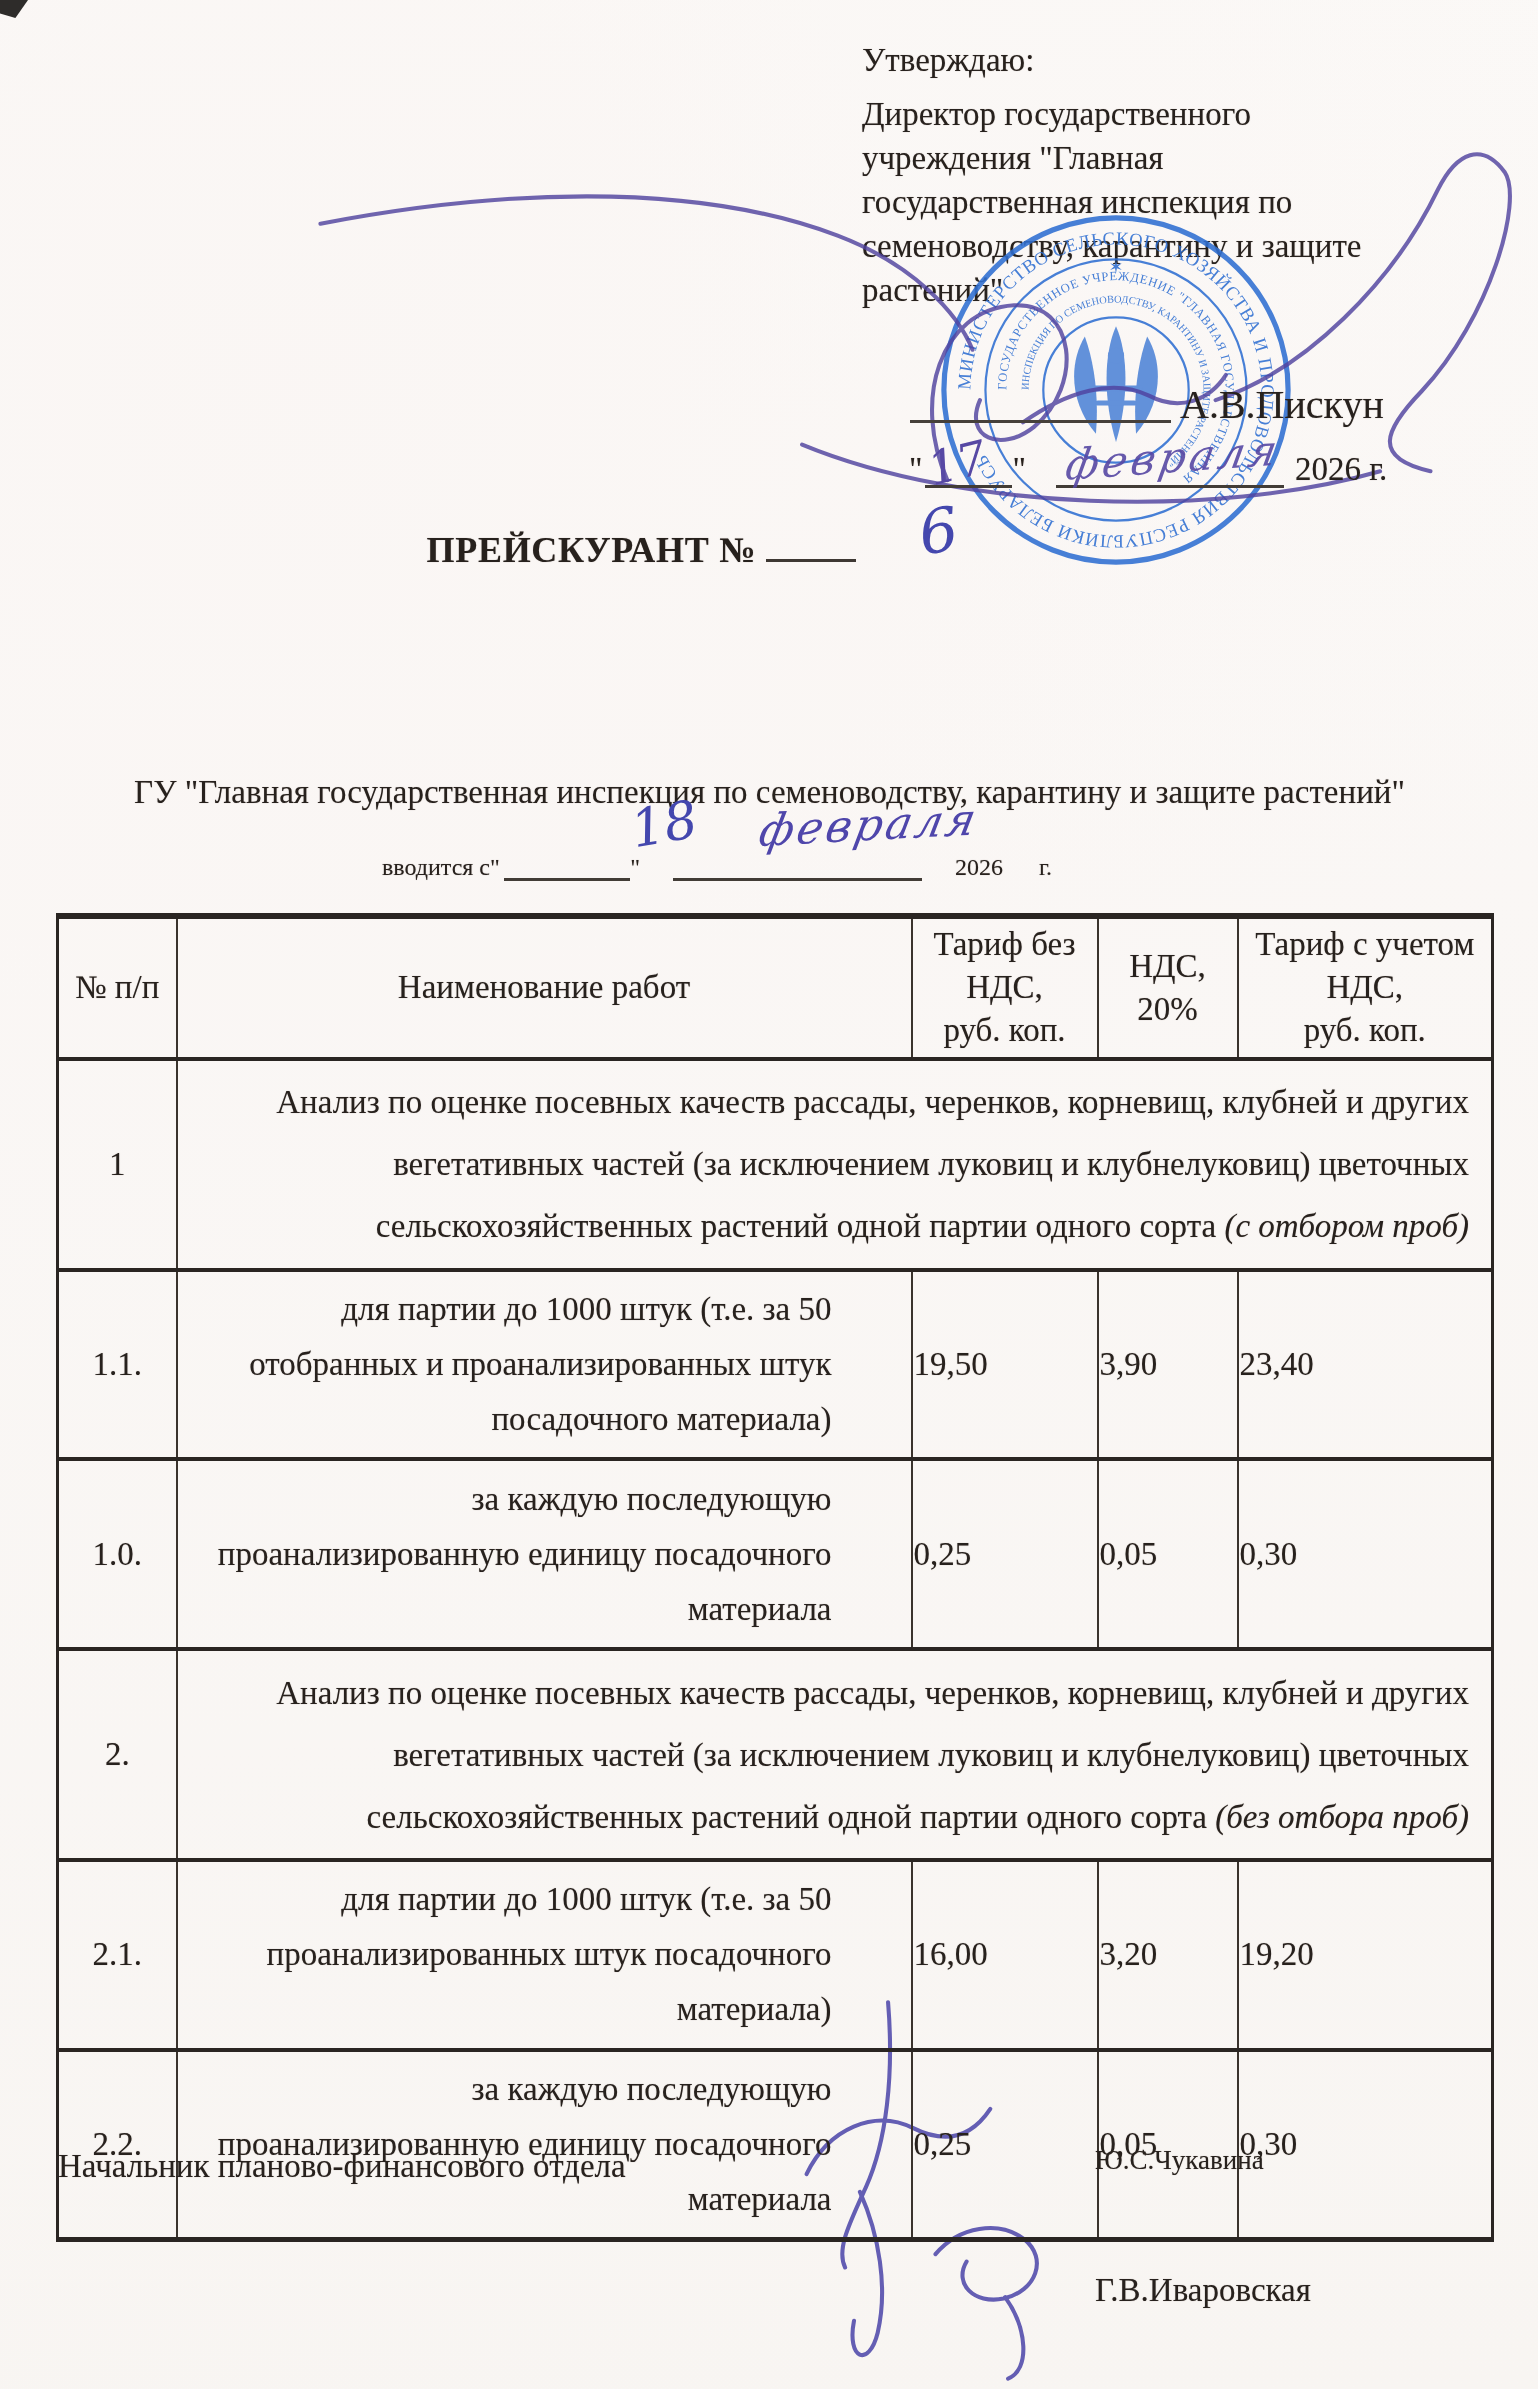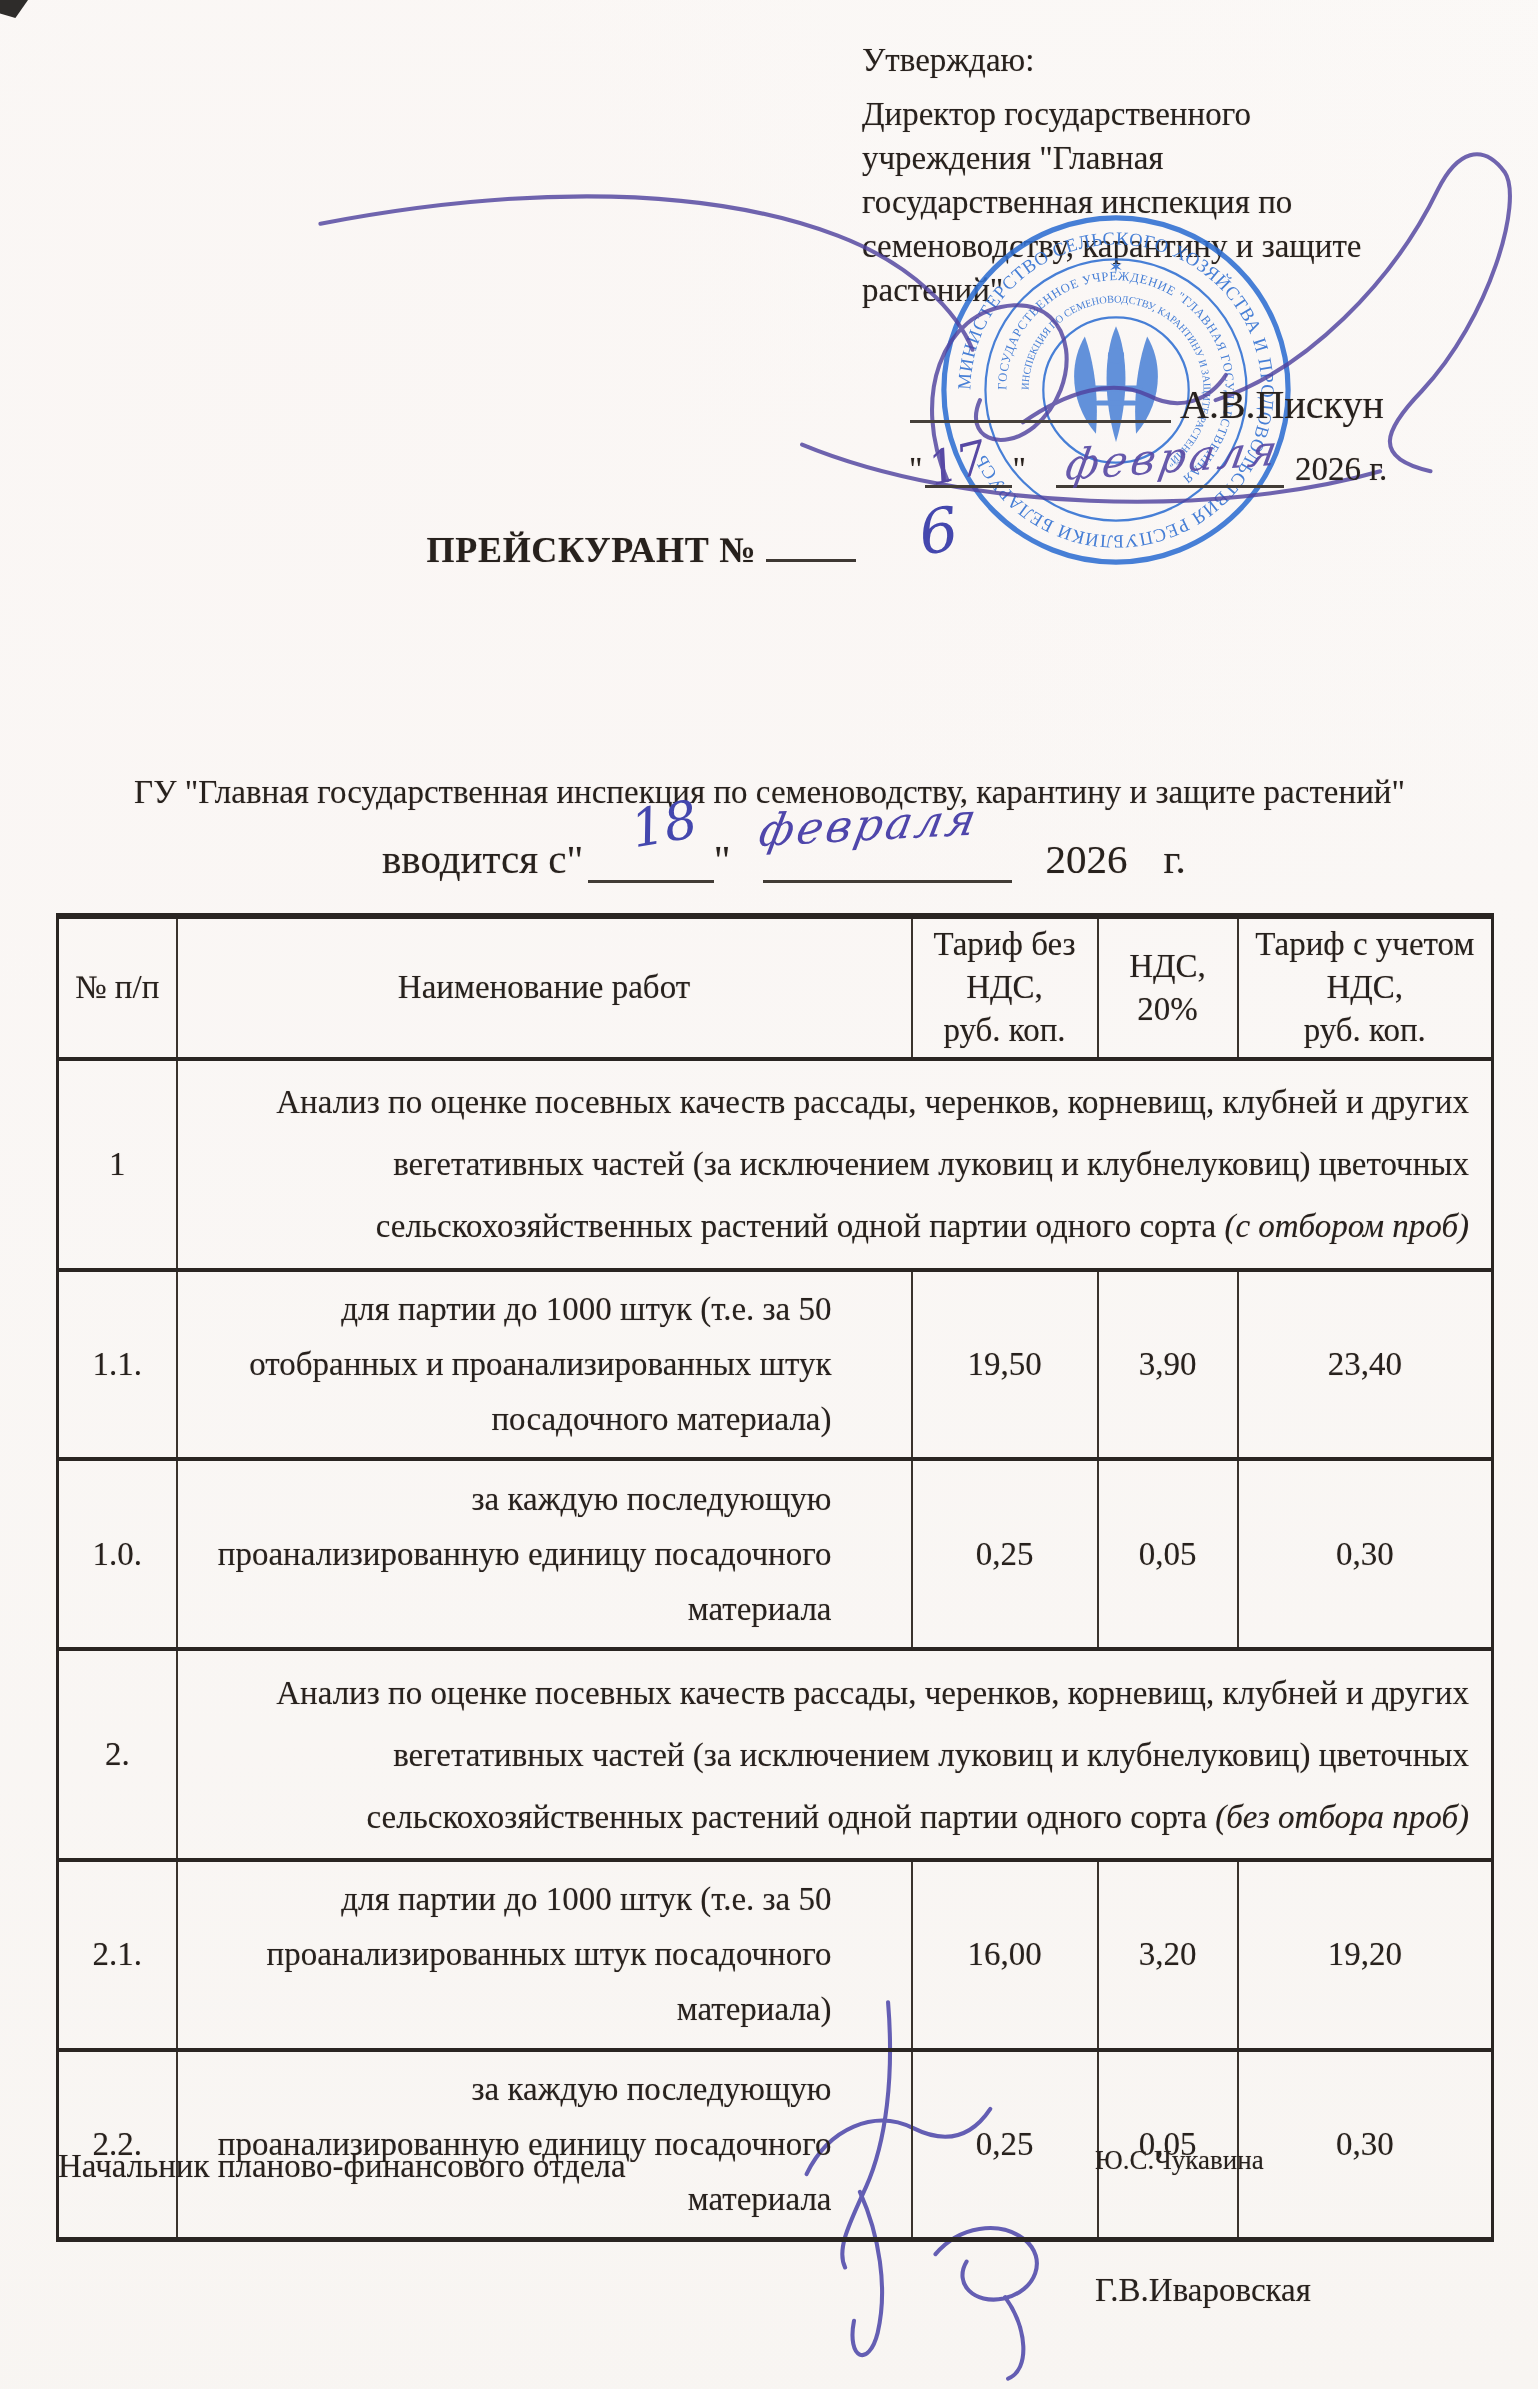--- a/index.html
+++ b/index.html
@@ -43,36 +43,36 @@
   .hw-day18{left:631px;top:794px;font-size:52px;color:#4447ae;transform:rotate(-10deg);}
   .hw-month-mid{left:760px;top:799px;font-size:44px;color:#4f46ab;transform:rotate(-3deg) skewX(-14deg);letter-spacing:3px;}
 
   .doc-title{position:absolute;left:0;top:513px;width:1283px;text-align:center;font-weight:bold;font-size:36px;letter-spacing:0.7px;}
   .num-line{display:inline-block;width:90px;height:46px;border-bottom:3.7px solid #3e3833;margin-left:10.4px;}
 
   .subtitle{position:absolute;left:0;top:565px;width:1539px;text-align:center;font-weight:bold;font-size:33px;line-height:52px;white-space:pre-line;}
 
   .org-line{position:absolute;left:0;top:774px;width:1539px;text-align:center;font-size:33px;}
 
-  .effective{position:absolute;left:382px;top:835px;font-size:41px;display:flex;align-items:flex-end;}
+  .effective{position:absolute;left:382px;top:835px;font-size:24px;display:flex;align-items:flex-end;}
   .u-day2{width:126px;height:43px;margin-left:4.4px;}
   .u-month2{width:249px;height:43px;margin-left:33px;}
   .effective .year{margin-left:33px;}
   .effective .year-suffix{margin-left:36px;}
 
   
   table.tariff{position:absolute;left:56px;top:913px;width:1436px;border-collapse:collapse;table-layout:fixed;
     border:3.7px solid #2a2522;border-top-width:6px;border-bottom-width:5.2px;}
   .tariff th,.tariff td{border-left:2.2px solid #3a332d;border-right:2.2px solid #3a332d;vertical-align:middle;}
   .tariff tr{border-bottom:4.4px solid #2a2522;}
   .tariff th{font-weight:normal;font-size:33px;line-height:43px;white-space:pre-line;text-align:center;padding:4.4px 3px;}
   td.c-num{text-align:center;font-size:33px;}
   td.c-name{font-size:33px;line-height:55px;text-align:right;padding:10.4px 79px 10.4px 13.3px;}
   tr.r-cat td.c-name{line-height:62px;padding:10.4px 22px 10.4px 15px;}
-  td.c-val{text-align:center;font-size:33px;}
+  td.c-val{text-align:left;font-size:33px;}
   .it{font-style:italic;}
   tr.rh{height:141px;} tr.r1{height:200px;} tr.r11{height:167px;} tr.r12{height:165px;}
   tr.r2{height:193px;} tr.r21{height:170px;} tr.r22{height:145px;}
 
   
   .f-label1{position:absolute;left:58px;top:2148px;font-size:33px;}
   .f-name1{position:absolute;left:1095px;top:2145px;font-size:27px;}
   .f-label2{position:absolute;left:58px;top:2275px;font-size:33px;}
   .f-name2{position:absolute;left:1095px;top:2272px;font-size:33px;}
 </style>

